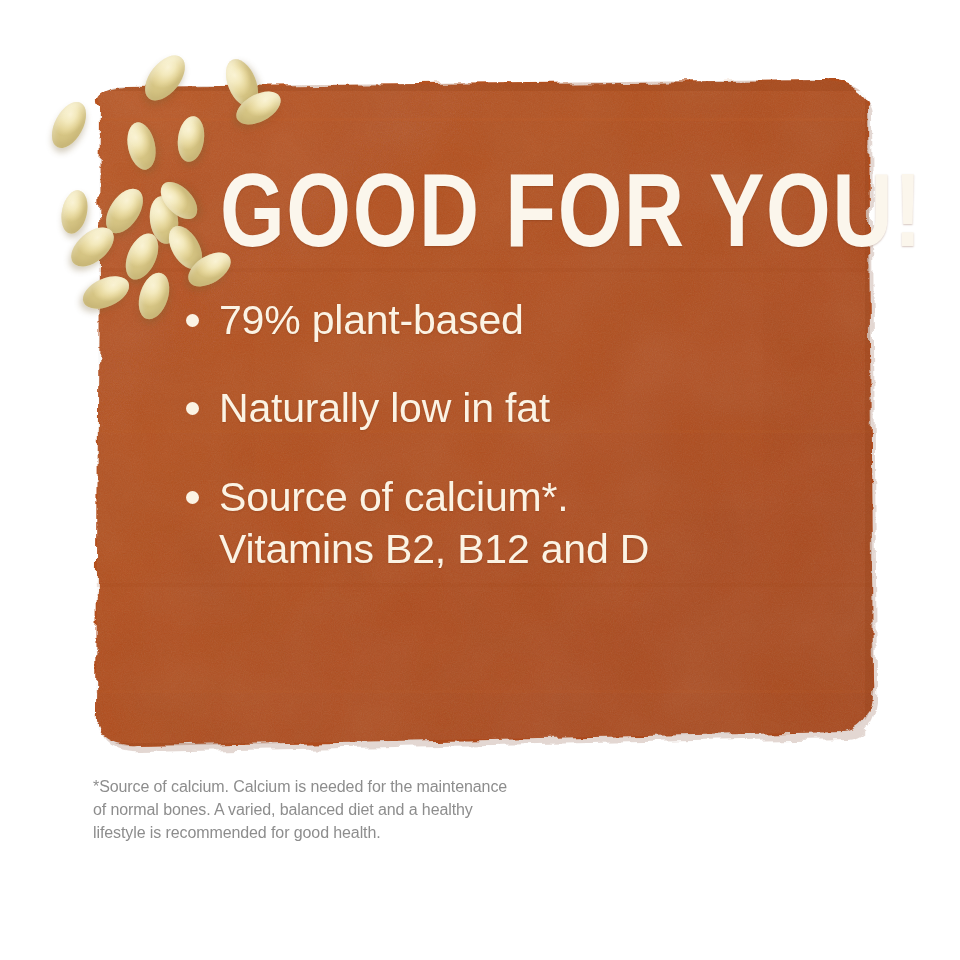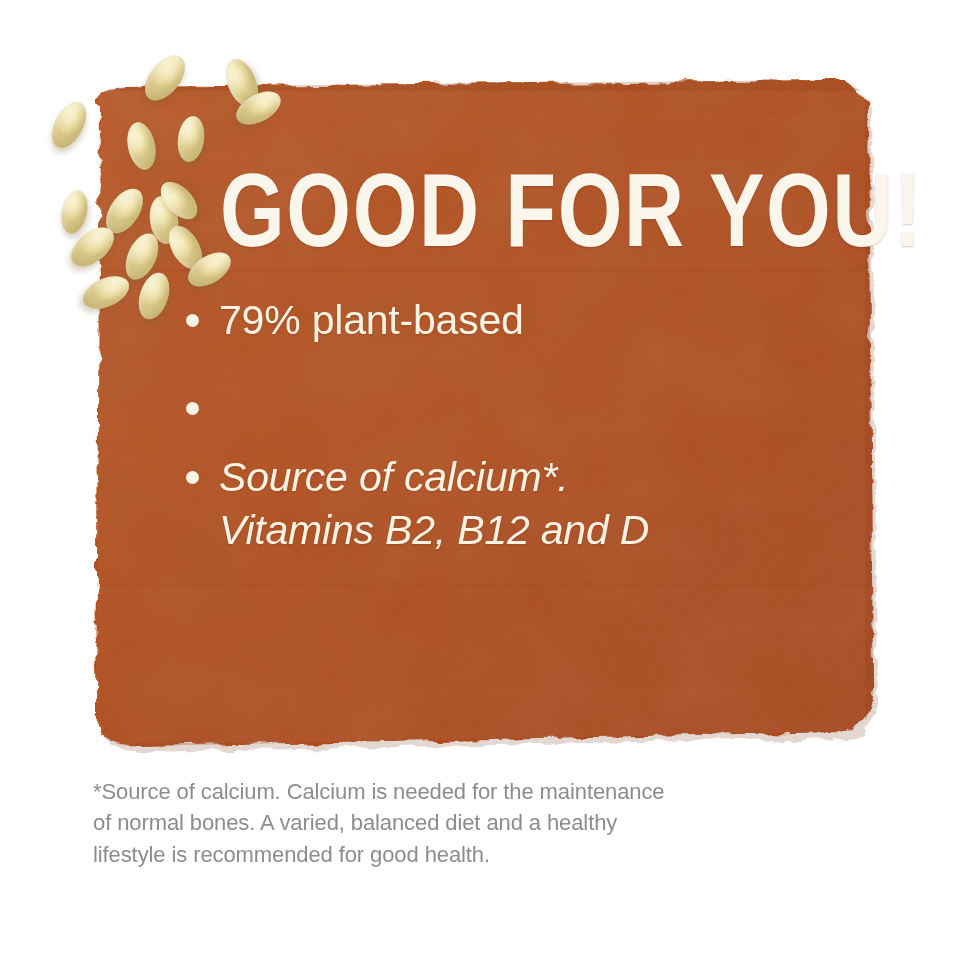--- a/index.html
+++ b/index.html
@@ -70,21 +70,21 @@
     position: absolute;
     left: 186px;
     top: 294px;
     width: 640px;
   }
   .bullet-row {
     display: flex;
     align-items: flex-start;
     margin-bottom: 36px;
   }
-  .bullet-row:last-child { margin-bottom: 16px; font-style: italic; }
+  .bullet-row:last-child { margin-bottom: 16px; }
   .dot {
     width: 13px;
     height: 13px;
     border-radius: 50%;
     background: #FBF3E4;
     flex: 0 0 auto;
     margin-top: 20px;
     margin-right: 20px;
   }
   .bullet-text {
@@ -97,21 +97,21 @@
     text-shadow: 0 1px 2px rgba(90,30,8,.22);
   }
 
   
   .footnote {
     position: absolute;
     left: 93px;
     top: 776px;
     width: 660px;
     color: #8d8d8d;
-    font-size: 22px;
+    font-size: 16px;
     line-height: 1.43;
     letter-spacing: -0.1px;
     white-space: pre-line;
   }
 
   
   .beans {
     position: absolute;
     left: 0; top: 0;
     width: 960px; height: 960px;
@@ -214,20 +214,21 @@
 
     <div class="bullets">
 
       <div class="bullet-row">
         <span class="dot"></span>
         <span class="bullet-text">79% plant-based</span>
       </div>
 
       <div class="bullet-row">
         <span class="dot"></span>
+        <span class="bullet-text">Naturally low in fat</span>
       </div>
 
       <div class="bullet-row">
         <span class="dot"></span>
         <span class="bullet-text">Source of calcium*.
 Vitamins B2, B12 and D</span>
       </div>
 
     </div>
 

